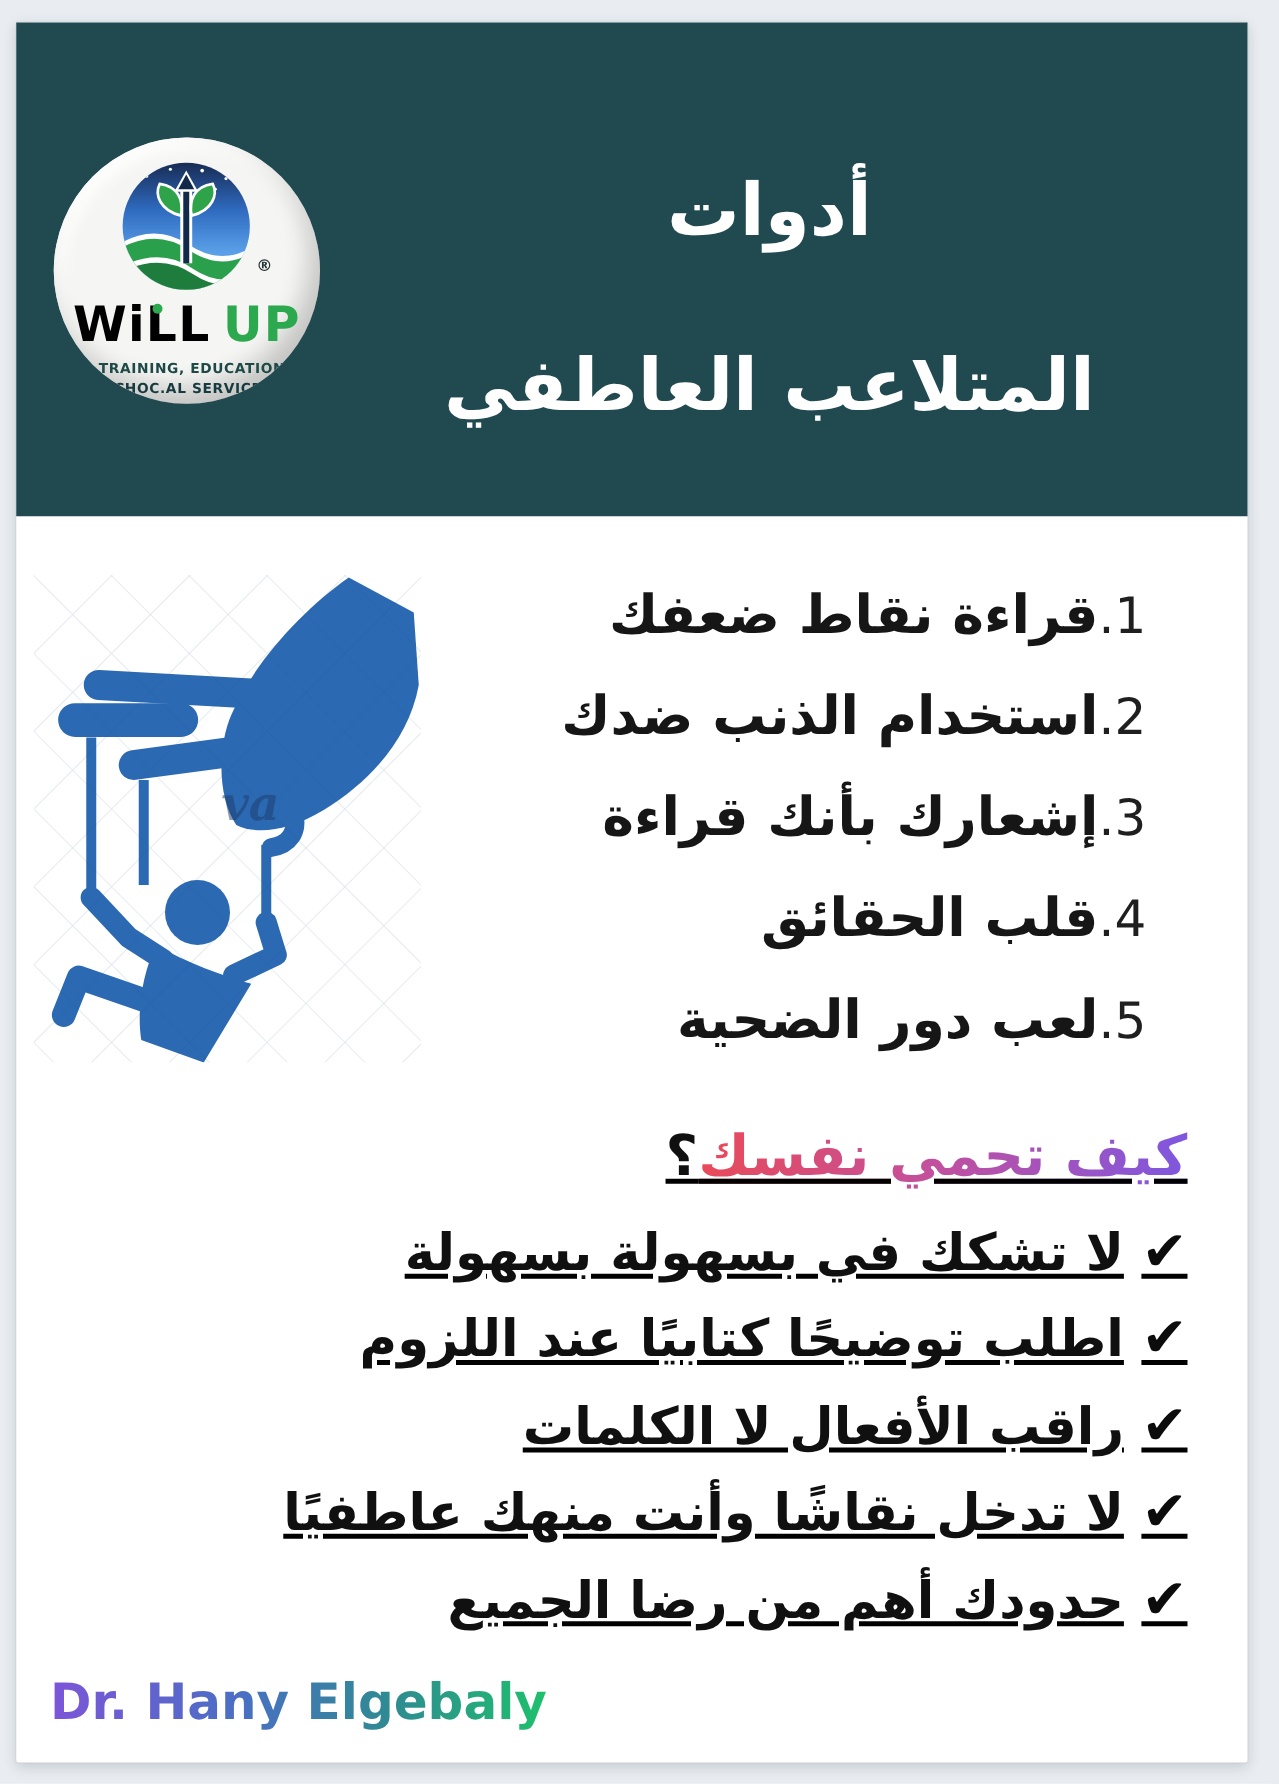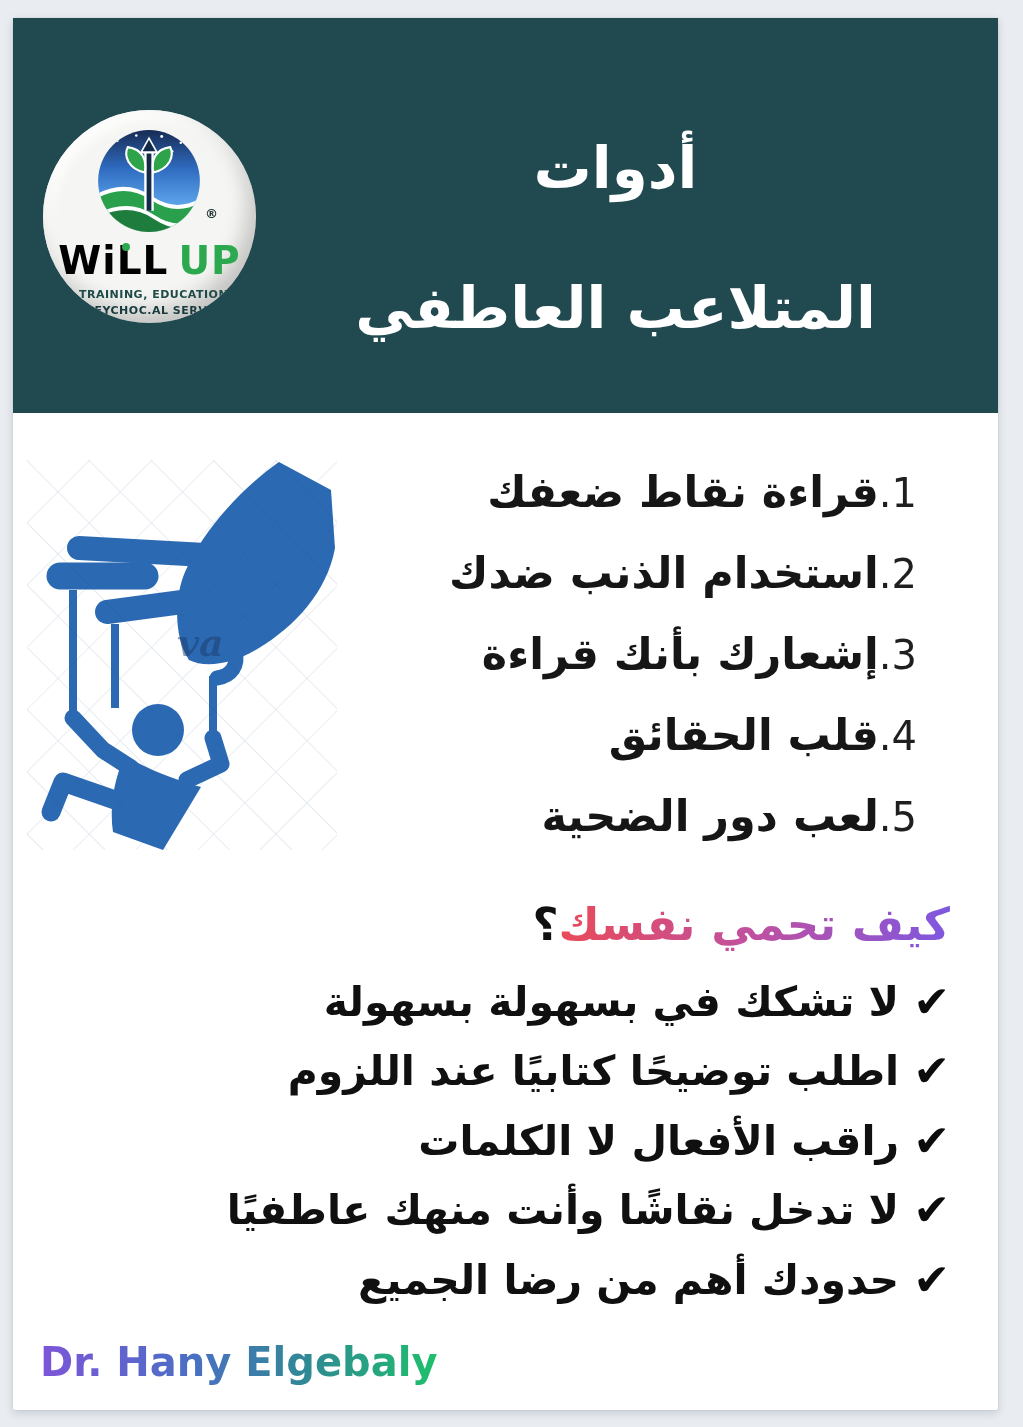--- a/index.html
+++ b/index.html
@@ -43,21 +43,21 @@
   .i-dot{
     position:absolute;left:79px;top:133px;width:8px;height:8px;border-radius:50%;
     background:#2ca94f;
   }
   .tagline1{
     position:absolute;left:12px;top:178px;width:100%;text-align:center;
     font-size:11px;font-weight:700;color:#1d4a47;letter-spacing:.5px;white-space:nowrap;
   }
   .tagline1 .dash{color:#2ca94f;}
   .tagline2{
-    position:absolute;left:0;top:194px;width:100%;text-align:center;
+    position:absolute;left:0;top:194px;width:100%;
     font-size:11px;font-weight:700;color:#173a3e;letter-spacing:.5px;white-space:nowrap;
   }
   .title{
     position:absolute;left:230px;right:10px;top:80px;margin:0;
     text-align:center;color:#ffffff;direction:rtl;
     font-size:58px;font-weight:700;line-height:140px;
   }
   .title span{display:block;}
   
   .illustration{position:absolute;left:14px;top:442px;width:310px;height:390px;}
@@ -66,21 +66,21 @@
     position:absolute;right:68px;top:421px;margin:13px;padding:0;
     list-style:none;direction:rtl;text-align:right;
   }
   .tools li{
     line-height:81px;height:81px;white-space:nowrap;
     color:#161616;
   }
   .tools .num{font-size:40px;font-weight:400;color:#1f1f1f;}
   .tools .txt{font-size:43px;font-weight:700;}
   
-  .protect{position:absolute;right:48px;top:877px;direction:rtl;text-align:right;}
+  .protect{position:absolute;right:48px;top:877px;direction:rtl;text-align:right;text-decoration:underline;}
   .protect-heading{
     margin:0;line-height:60px;font-size:45px;font-weight:700;white-space:nowrap;
   }
   .protect-heading .grad{
     background:linear-gradient(to left,#7e57e0 0%,#c2509e 52%,#e94a58 100%);
     -webkit-background-clip:text;background-clip:text;
     color:transparent;
   }
   .protect-heading .qmark{color:#101010;}
   .protect ul{margin:12px 0 0 0;padding:0;list-style:none;}

